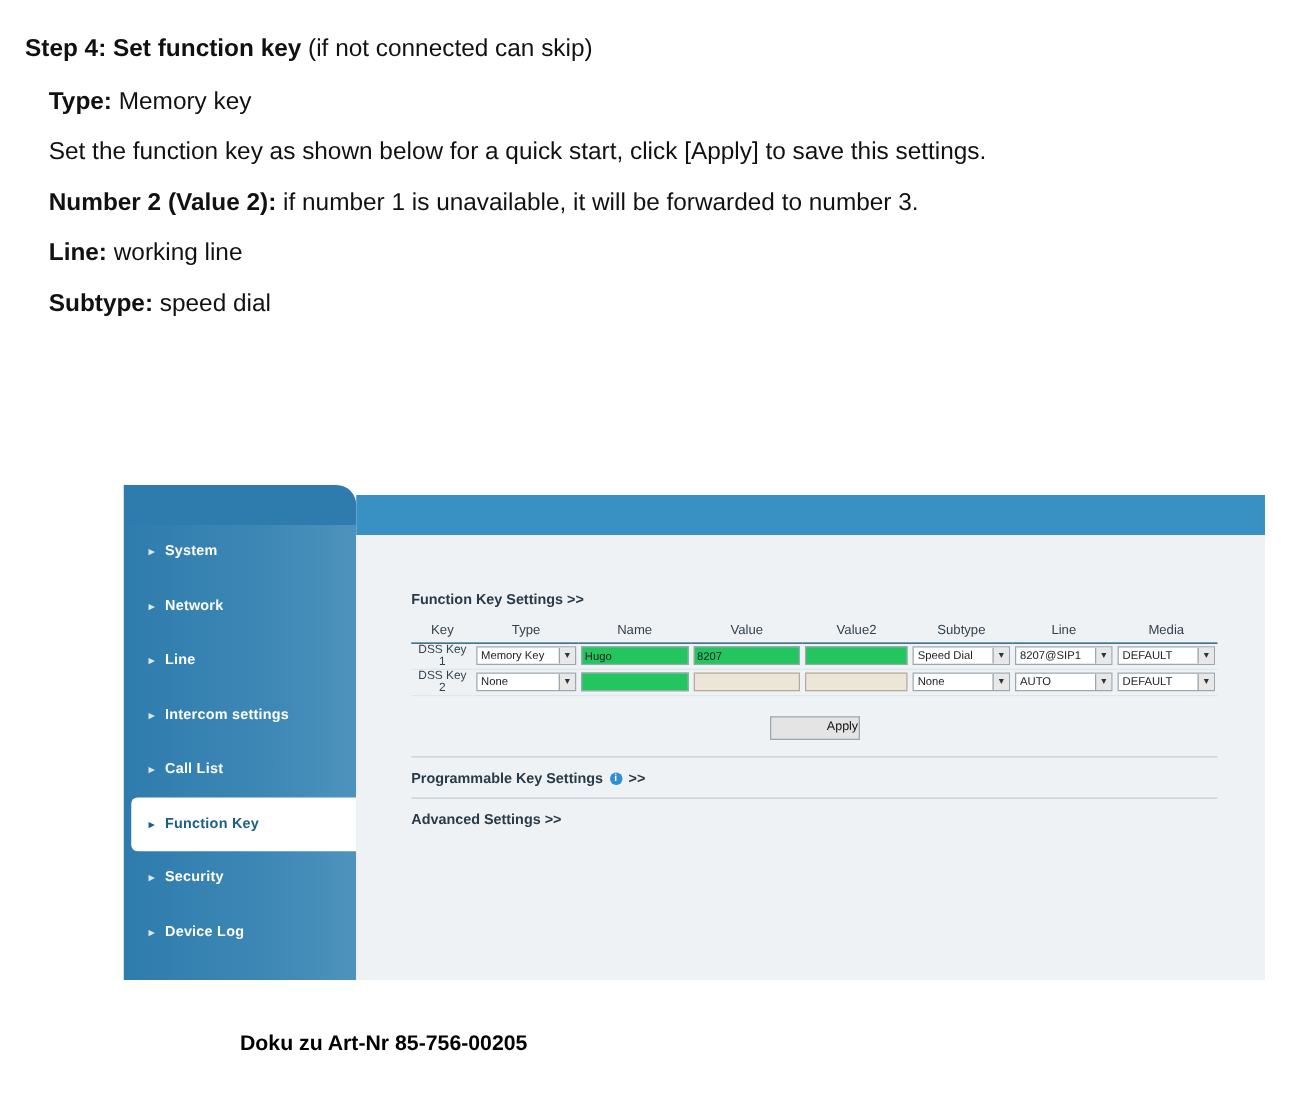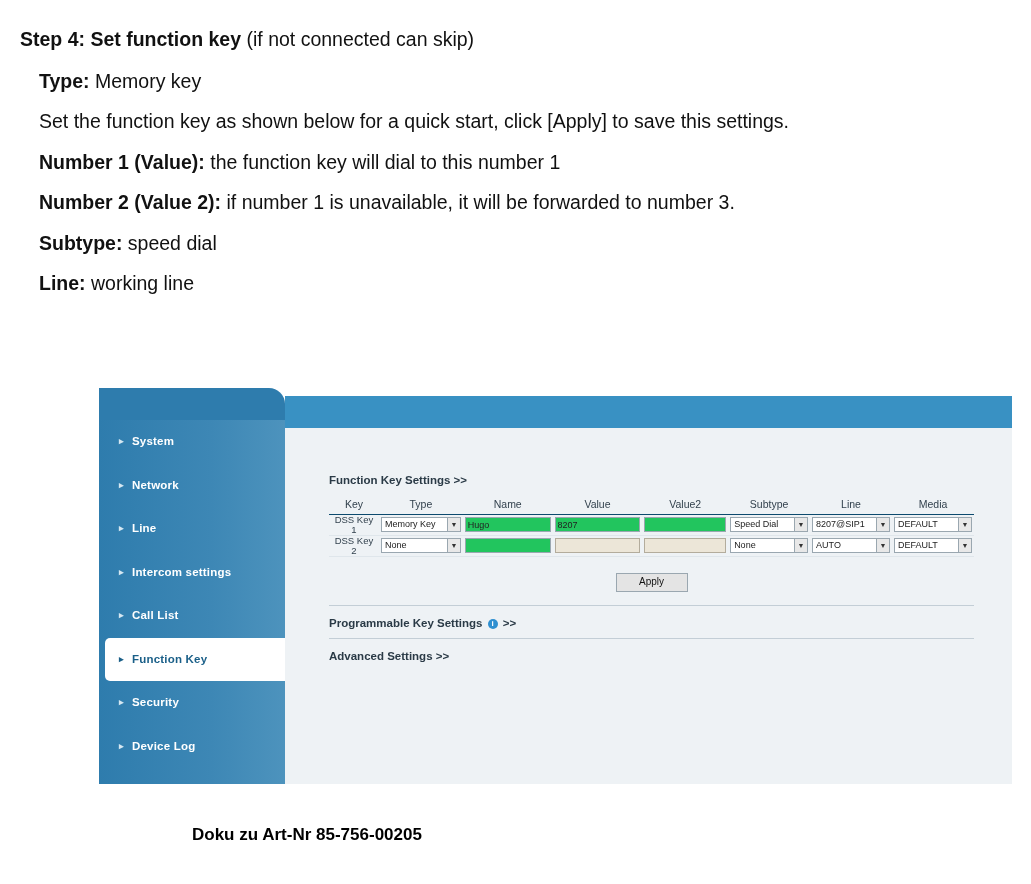--- a/index.html
+++ b/index.html
@@ -205,21 +205,21 @@
   .apply-row {
     text-align: center;
     margin-top: 14px;
   }
   .apply-btn {
     display: inline-block;
     width: 70px;
     height: 17px;
     line-height: 16px;
     font-size: 10px;
-    text-align: center;
+    text-align: right;
     background: #e4e4e4;
     border: 1px solid #9aa7b0;
     color: #111;
     font-family: "Liberation Sans", sans-serif;
   }
   .divider {
     height: 1px;
     background: #c3ced6;
     margin: 13px 0 0 0;
   }
@@ -265,30 +265,27 @@
   <div class="line line-step">
     <span class="b">Step 4: Set function key</span><span> (if not connected can skip)</span>
   </div>
   <div class="line line-indent">
     <span class="b">Type:</span><span> Memory key</span>
   </div>
   <div class="line line-indent">
     <span>Set the function key as shown below for a quick start, click [Apply] to save this settings.</span>
   </div>
   <div class="line line-indent">
-    <span class="b">Number 1 (Value):</span><span> the function key will dial to this number 1</span>
+    <span class="b">Number 2 (Value 2):</span><span> if number 1 is unavailable, it will be forwarded to number 3.</span>
   </div>
   <div class="line line-indent">
-    <span class="b">Number 2 (Value 2):</span><span> if number 1 is unavailable, it will be forwarded to number 3.</span>
+    <span class="b">Line:</span><span> working line</span>
   </div>
   <div class="line line-indent">
     <span class="b">Subtype:</span><span> speed dial</span>
-  </div>
-  <div class="line line-indent">
-    <span class="b">Line:</span><span> working line</span>
   </div>
 </div>
 
 <div class="shot">
 
   <div class="shot-topbar">
     <div class="shot-logo"></div>
     <div class="shot-topbar-right"></div>
   </div>
 

